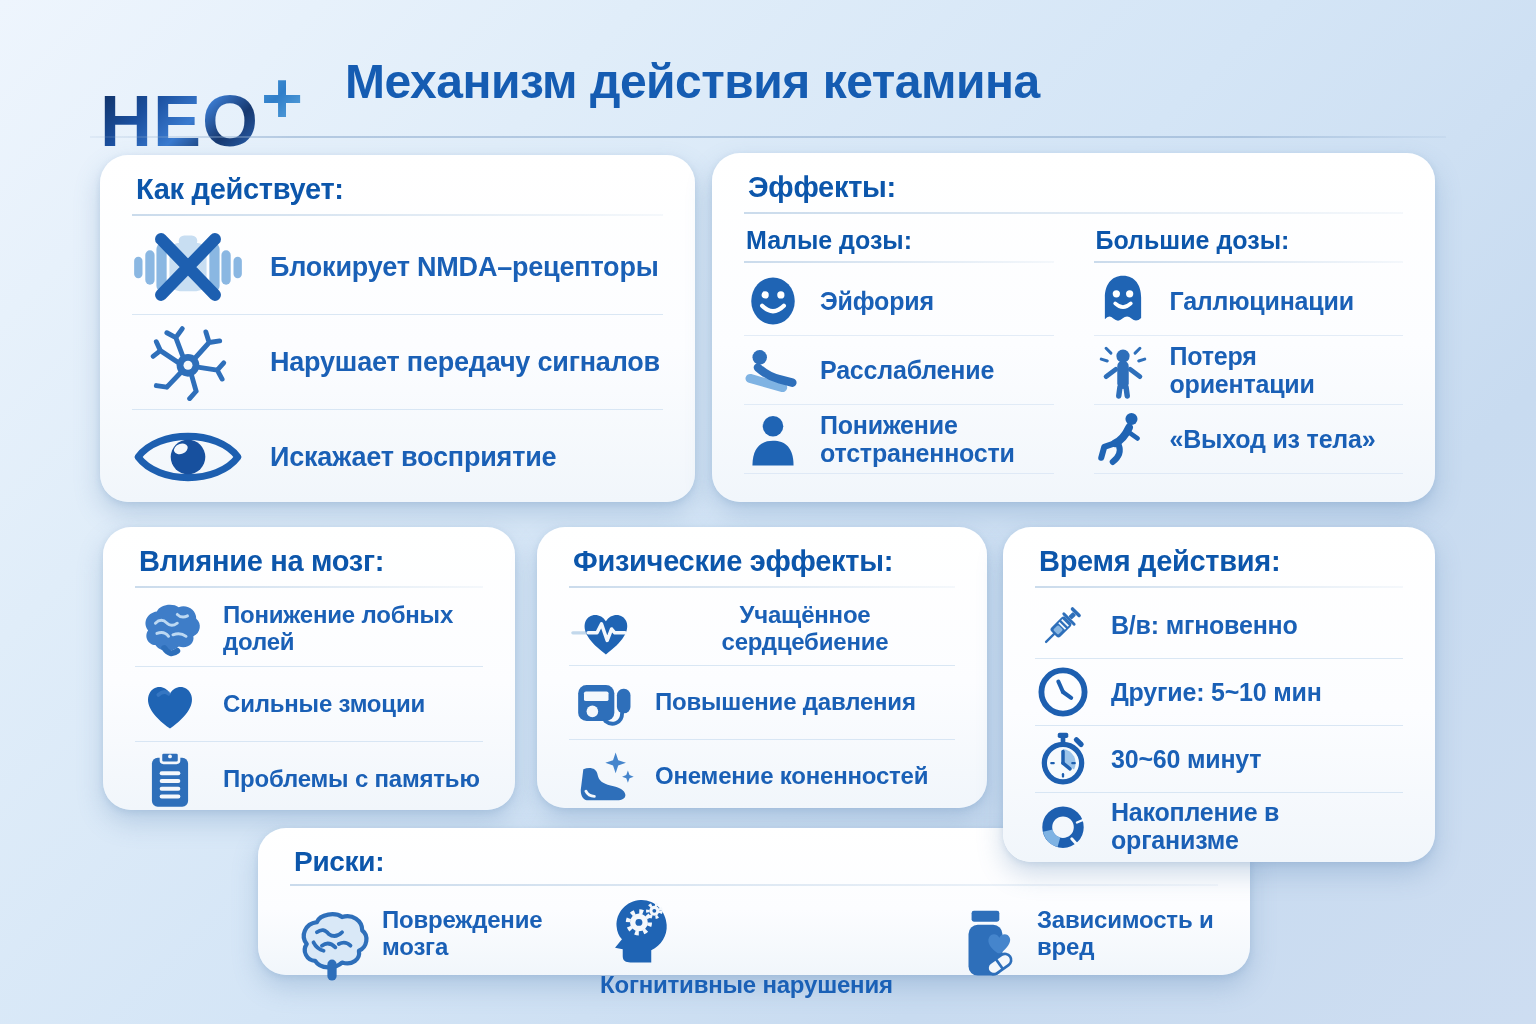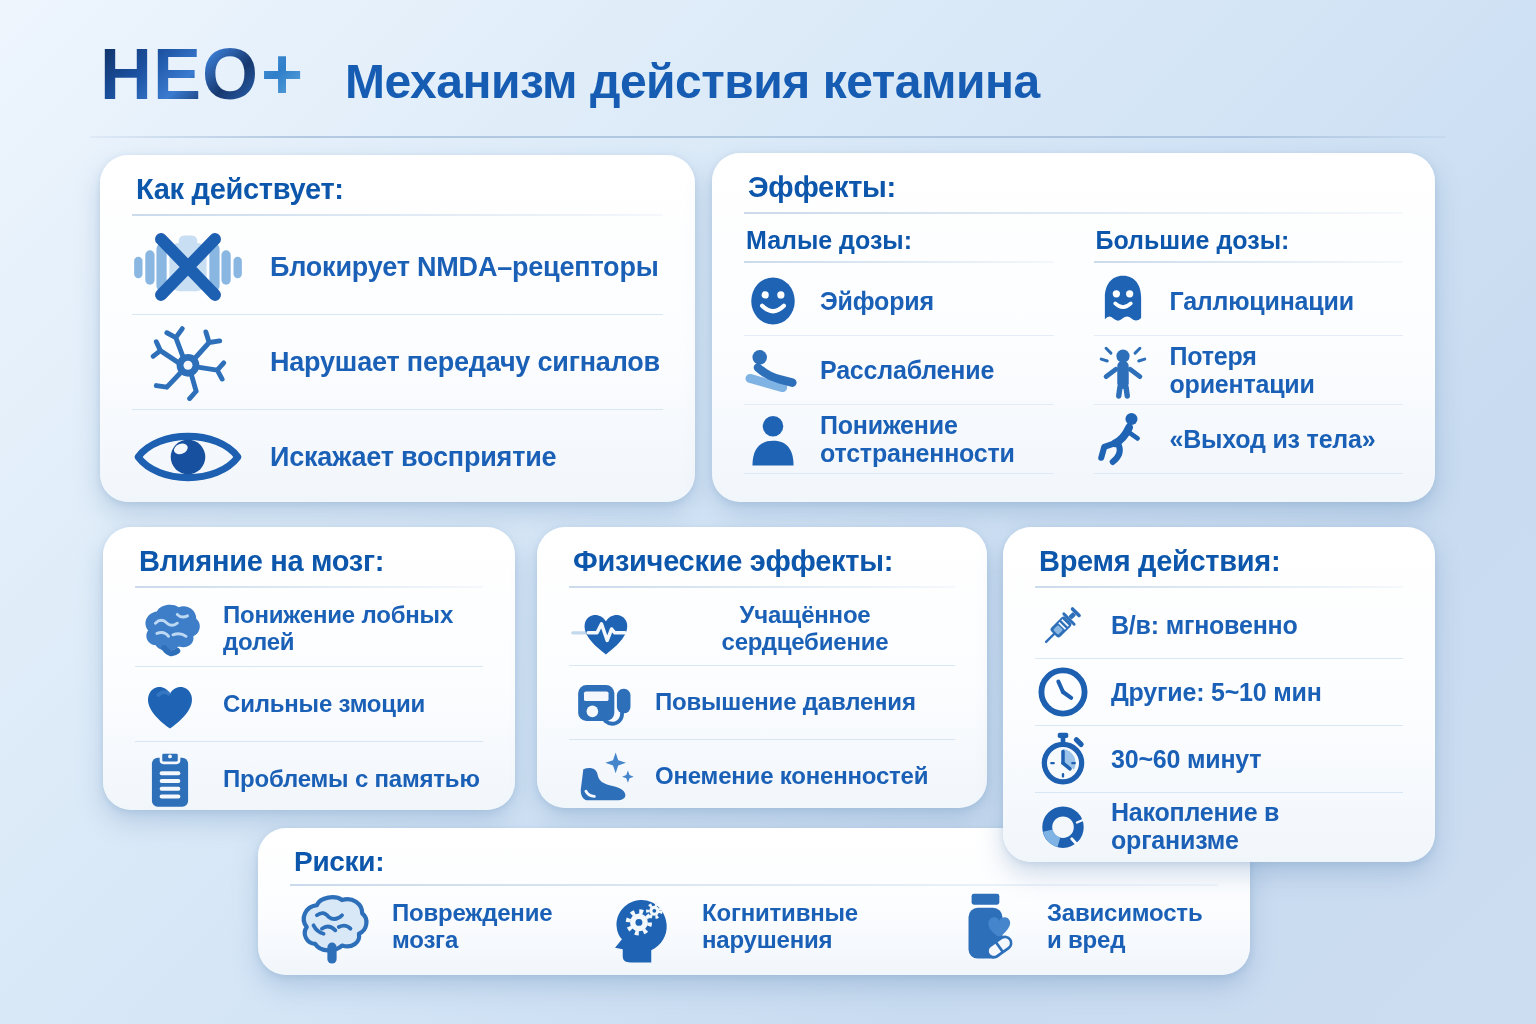--- a/index.html
+++ b/index.html
@@ -13,20 +13,21 @@
   
   .logo{
     position:absolute;left:100px;top:38px;
     font-size:72px;font-weight:bold;letter-spacing:1px;line-height:1;
     display:flex;align-items:center;
   }
   .logo .neo{
     background:linear-gradient(135deg,#0e2d5e 0%,#1b4f9e 30%,#3a7bd0 55%,#17386f 75%,#2e6cc0 100%);
     -webkit-background-clip:text;background-clip:text;color:transparent;
     text-shadow:none;
+    margin-top:47px;
   }
   .logo .plus{
     margin-left:2px;
     background:linear-gradient(135deg,#4e9ad8 0%,#2f7ec9 45%,#6db4e4 100%);
     -webkit-background-clip:text;background-clip:text;color:transparent;
   }
   .main-title{
     position:absolute;left:345px;top:54px;
     font-size:48px;font-weight:bold;color:#155cb2;letter-spacing:-0.5px;
   }
@@ -86,25 +87,25 @@
   
   .card-time{left:1003px;top:527px;width:432px;height:335px;z-index:2;}
   .card-time .item{gap:20px;height:66px;}
   .card-time .ico{width:56px;height:56px;}
   .card-time .lbl{font-size:25px;}
 
   
   .card-risks{left:258px;top:828px;width:992px;height:147px;z-index:1;padding-top:16px;}
   .card-risks h2{font-size:28px;margin-bottom:6px;}
   .risk-row{display:flex;align-items:center;margin-top:4px;}
-  .risk-item{display:flex;align-items:center;gap:18px;border:none;}
+  .risk-item{display:flex;align-items:flex-start;gap:8px;border:none;}
   .risk-item .ico{width:84px;height:74px;}
   .risk-item .lbl{font-size:24px;}
   .risk-1{width:310px;}
-  .risk-2{width:345px;}
+  .risk-2{width:345px;flex-direction:column;}
   .risk-3{flex:1;}
 </style>
 </head>
 <body>
 
 <div class="page">
 
   <div class="logo">
     <span class="neo">НЕО</span>
     <span class="plus">+</span>

